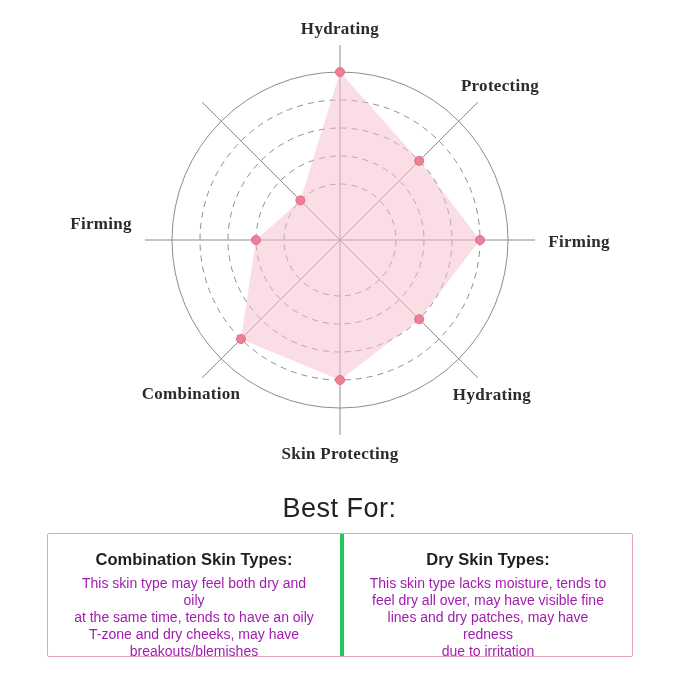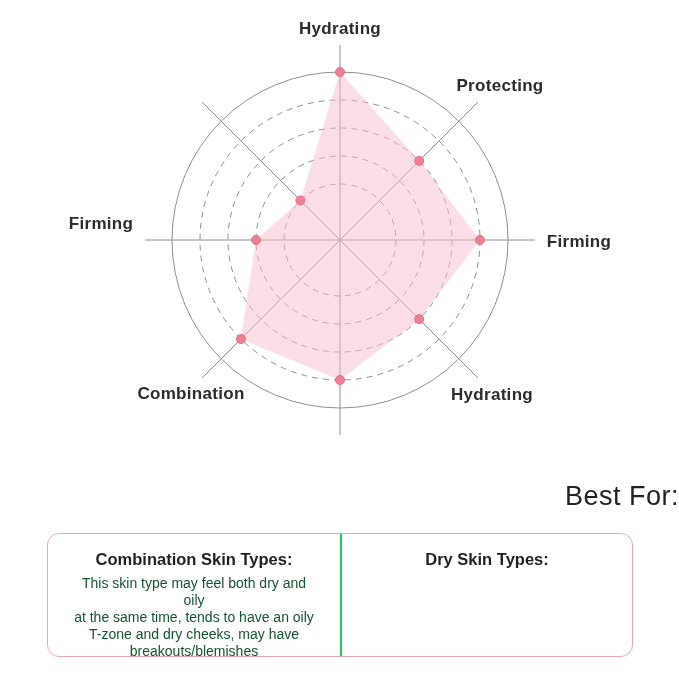--- a/index.html
+++ b/index.html
@@ -11,21 +11,21 @@
     width: 679px;
     height: 679px;
     background: #ffffff;
     overflow: hidden;
   }
 
   
   .chart-wrap {
     position: absolute;
     left: 0; top: 0;
-    width: 603px; height: 480px;
+    width: 603px; height: 480px; font-family: Liberation Serif, serif;
   }
   #radar-svg { position: absolute; left: 0; top: 0; }
 
   .axis-label {
     position: absolute;
     transform: translate(-50%, -50%);
     font-size: 17px;
     font-weight: bold;
     letter-spacing: 0.3px;
     color: #2b2b2b;
@@ -39,51 +39,51 @@
   .lbl-balancing      { left: 492px; top: 394px; }
   .lbl-skinprotecting { left: 340px; top: 453px; }
   .lbl-nourishing     { left: 191px; top: 393px; }
   .lbl-firming        { left: 101px; top: 223px; text-align: right; }
   .lbl-porerefining   { left: 160px; top: 86px; width: 100px; white-space: normal; }
 
   
   .best-for-heading {
     position: absolute;
     left: 0; right: 0;
-    top: 481px;
-    text-align: right;
+    top: 493px;
+    text-align: center;
     font-size: 27px;
     font-weight: 400;
     letter-spacing: 0.5px;
     color: #222222;
   }
   .cards {
     position: absolute;
     left: 47px; top: 533px;
     width: 586px; height: 124px;
     border: 1px solid #e7a6b2;
-    border-radius: 12px;
+    border-radius: 2px;
     display: flex;
   }
   .card {
     flex: 1 1 50%;
     padding: 15px 22px 0 22px;
     text-align: center;
   }
-  .card + .card { border-left: 2px solid #22c55e; }
+  .card + .card { border-left: 4px solid #22c55e; }
   .card-title {
     font-size: 16.5px;
     font-weight: bold;
     color: #1f1f1f;
     line-height: 20px;
     margin-bottom: 6px;
   }
   .card-body {
     font-size: 14px;
-    color: #14532d;
+    color: #a21caf;
     line-height: 17px;
     white-space: pre-line;
   }
 </style>
 </head>
 <body>
 
 <div class="stage">
 
   <div class="chart-wrap">
@@ -109,32 +109,37 @@
         <circle cx="340.0" cy="380.0" r="4.5" fill="#ec8196" stroke="#e26d85" stroke-width="1"></circle>
         <circle cx="241.0" cy="339.0" r="4.5" fill="#ec8196" stroke="#e26d85" stroke-width="1"></circle>
         <circle cx="256.0" cy="240.0" r="4.5" fill="#ec8196" stroke="#e26d85" stroke-width="1"></circle>
         <circle cx="300.4" cy="200.4" r="4.5" fill="#ec8196" stroke="#e26d85" stroke-width="1"></circle>
       </svg>
 
     <div class="axis-label lbl-hydrating">Hydrating</div>
     <div class="axis-label lbl-brightening">Protecting</div>
     <div class="axis-label lbl-calming">Firming</div>
     <div class="axis-label lbl-balancing">Hydrating</div>
+    <div class="axis-label lbl-skinprotecting">Skin Protecting</div>
     <div class="axis-label lbl-nourishing">Combination</div>
     <div class="axis-label lbl-firming">Firming</div>
   </div>
 
   <div class="best-for-heading">Best For:</div>
 
   <div class="cards">
     <div class="card">
       <div class="card-title">Combination Skin Types:</div>
       <div class="card-body">This skin type may feel both dry and oily
 at the same time, tends to have an oily
 T-zone and dry cheeks, may have
 breakouts/blemishes</div>
     </div>
     <div class="card">
       <div class="card-title">Dry Skin Types:</div>
+      <div class="card-body">This skin type lacks moisture, tends to
+feel dry all over, may have visible fine
+lines and dry patches, may have redness
+due to irritation</div>
     </div>
   </div>
 
 </div>
 
 </body></html>

